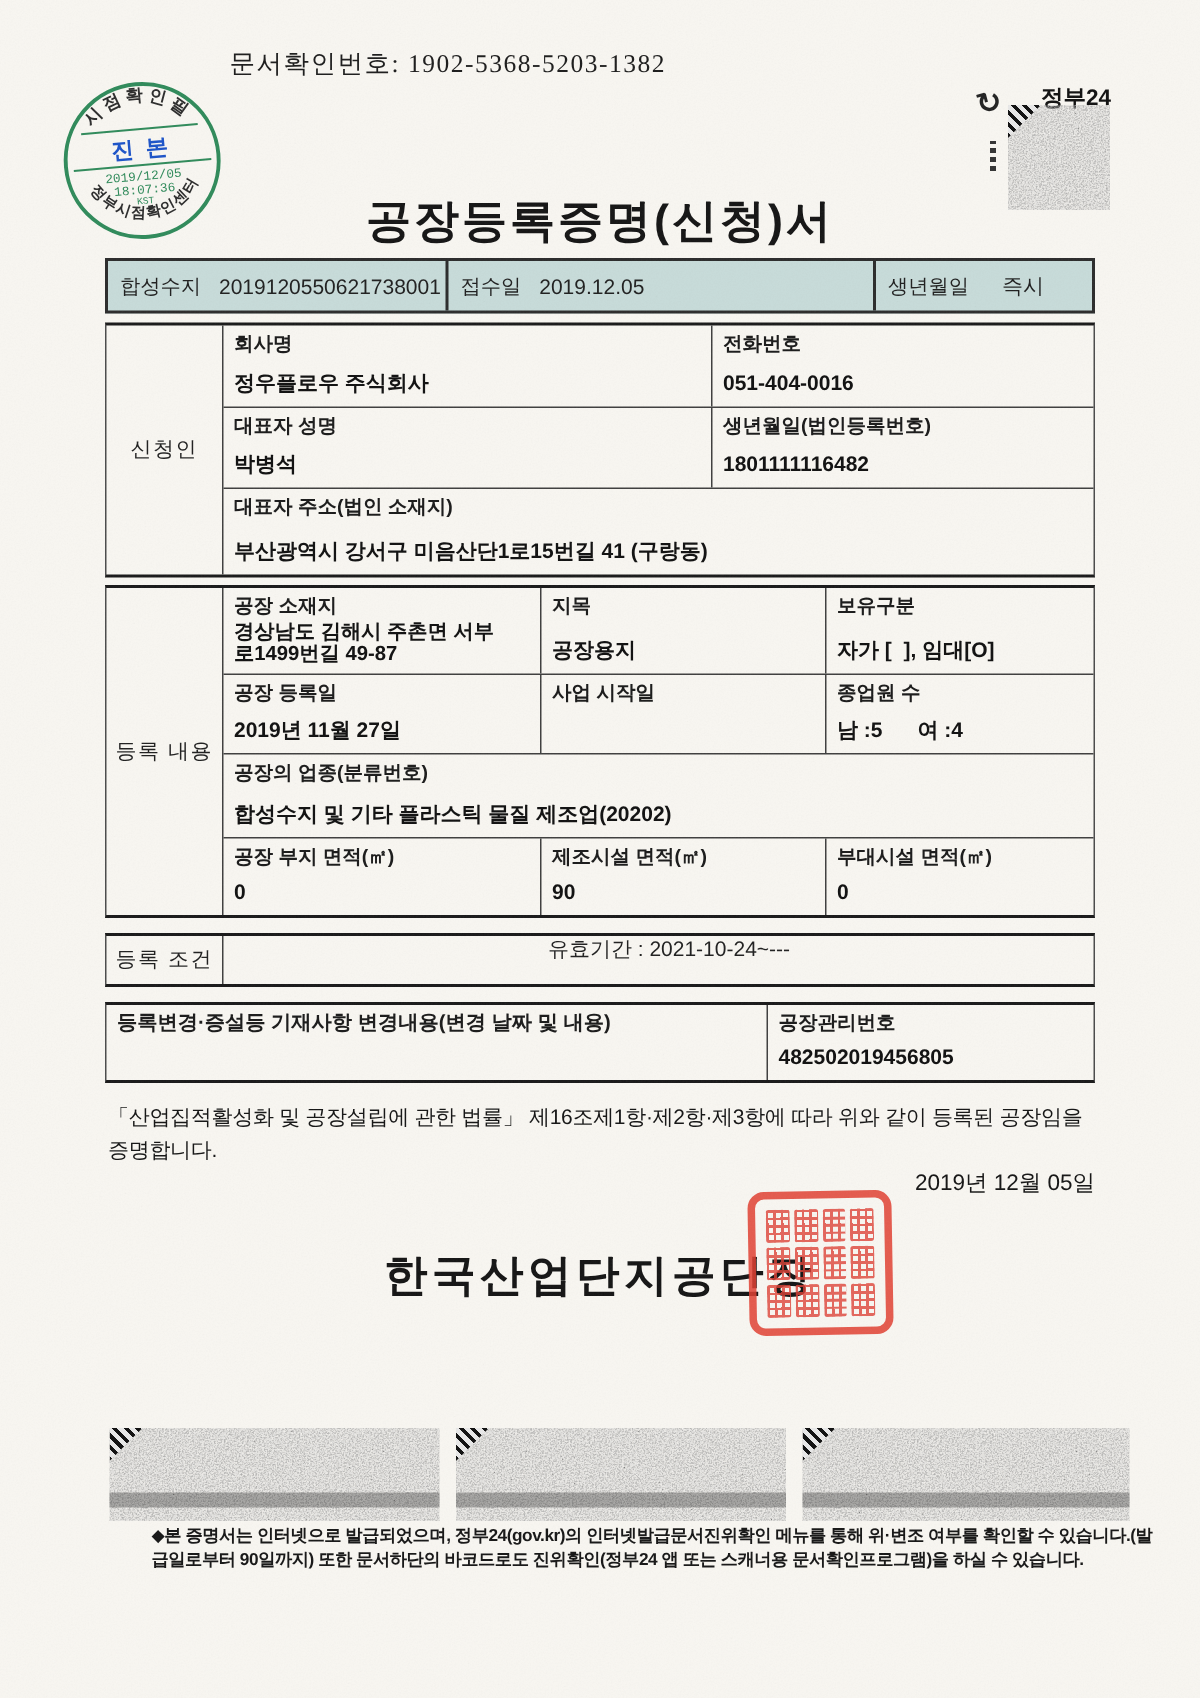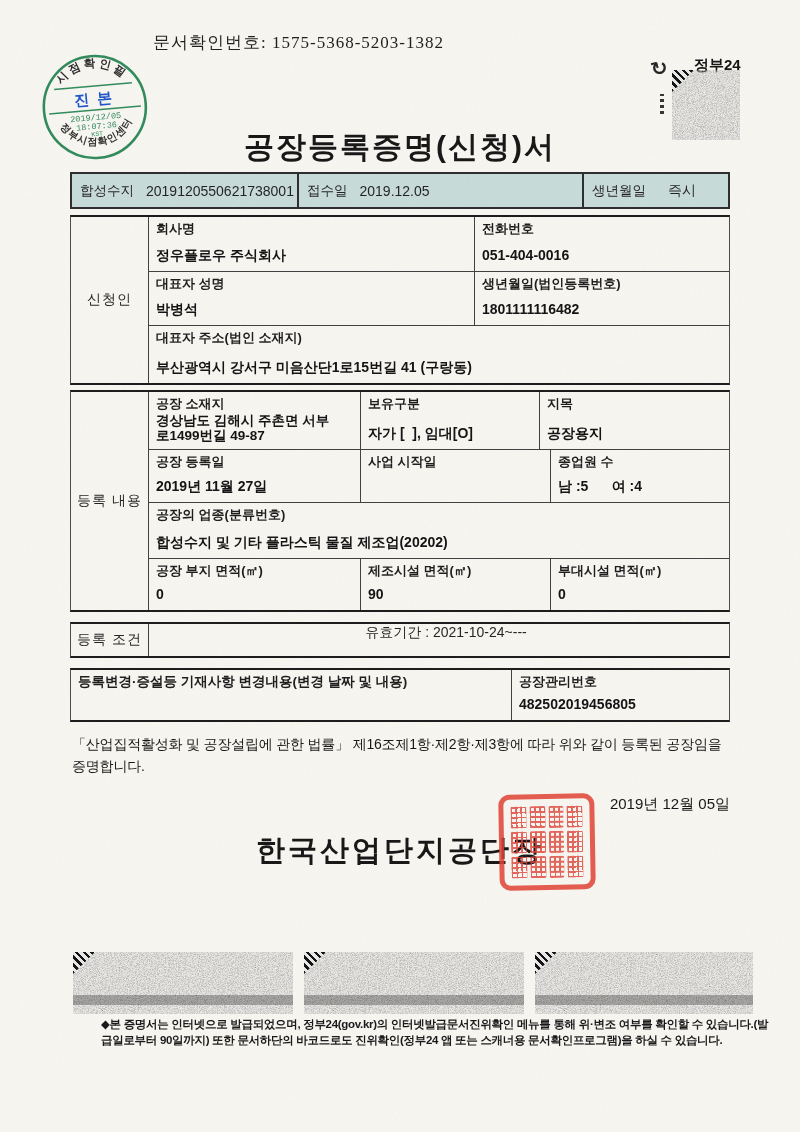--- a/index.html
+++ b/index.html
@@ -43,21 +43,21 @@
   .cell { display:flex; flex-direction:column; padding:3px 6px 4px 7px;font-weight:bold; }
   .cell + .cell { border-left:1px solid #3e3e3e; }
   .lbl { font-size:13px; color:#1a1a1a; }
   .val { font-size:14px; color:#101010; margin:auto 0 4px 0; white-space:pre-wrap; line-height:16px; }
 
   .cond-val { font-size:14px; margin-left:14px; align-self:center; white-space:pre-wrap; }
   .cond-body { display:flex; }
 
   .statement { position:absolute; left:72px; top:734px; width:658px; font-size:14px;
                line-height:21.5px; letter-spacing:-0.2px; color:#141414; }
-  .issue-date { position:absolute; right:70px; top:779px; font-size:15px; color:#141414;margin-top:16px; }
+  .issue-date { position:absolute; right:70px; top:779px; font-size:15px; color:#141414; }
 
   .issuer { position:absolute; left:0; top:831px; width:100%; text-align:center;
             font-size:29px; font-weight:bold; letter-spacing:3px; color:#141414; }
   .red-seal { position:absolute; left:499px; top:794px; width:96px; height:96px;
               border:5px solid rgba(224,62,48,.85); border-radius:11px; padding:7px;
               transform:rotate(-1deg); display:grid; grid-template-columns:repeat(4,1fr);
               grid-template-rows:repeat(3,1fr); gap:3px; }
   .seal-cell { border-radius:2px; opacity:.8;
      background:repeating-linear-gradient(0deg,#de4136 0 1.8px,transparent 1.8px 5px),
                 repeating-linear-gradient(90deg,#de4136 0 1.8px,transparent 1.8px 5px); }
@@ -84,21 +84,21 @@
     <feComponentTransfer>
       <feFuncR type="discrete" tableValues="0.12 0.38 0.62 0.88"></feFuncR>
       <feFuncG type="discrete" tableValues="0.12 0.38 0.62 0.88"></feFuncG>
       <feFuncB type="discrete" tableValues="0.12 0.38 0.62 0.88"></feFuncB>
     </feComponentTransfer>
   </filter>
 </svg>
 
 <div class="sheet">
 
-  <div class="verify-no">문서확인번호: 1575-5368-5203-1382</div>
+  <div class="verify-no">문서확인번호: 1902-5368-5203-1382</div>
 
   <div class="stamp">
     <svg width="110" height="110" viewBox="0 0 110 110">
       <circle cx="55" cy="55" r="51" fill="none" stroke="#2f8a5a" stroke-width="2.6"></circle>
       <defs>
         <path id="arcT" d="M 14,56 A 41,41 0 0 1 96,56"></path>
         <path id="arcB" d="M 15,61 A 41,41 0 0 0 95,61"></path>
       </defs>
       <text font-size="11.5" font-weight="bold" fill="#2c2c2c" letter-spacing="3">
         <textPath href="#arcT" startOffset="50%" text-anchor="middle">시점확인필</textPath>
@@ -176,27 +176,27 @@
 
   <div class="sec" style="top:390px;height:222px">
     <div class="sec-label">등록 내용</div>
     <div class="sec-body">
       <div class="trow" style="height:57px">
         <div class="cell" style="width:211px">
           <span class="lbl">공장 소재지</span>
           <span class="val" style="font-size:13.5px;line-height:15px;margin-bottom:3px">경상남도 김해시 주촌면 서부
 로1499번길 49-87</span>
         </div>
-        <div class="cell" style="flex:1">
-          <span class="lbl">보유구분</span>
-          <span class="val">자가 [  ], 임대[O]</span>
-        </div>
         <div class="cell" style="width:190px">
           <span class="lbl">지목</span>
           <span class="val">공장용지</span>
+        </div>
+        <div class="cell" style="flex:1">
+          <span class="lbl">보유구분</span>
+          <span class="val">자가 [  ], 임대[O]</span>
         </div>
       </div>
       <div class="trow" style="height:53px">
         <div class="cell" style="width:211px">
           <span class="lbl">공장 등록일</span>
           <span class="val">2019년 11월 27일</span>
         </div>
         <div class="cell" style="width:190px">
           <span class="lbl">사업 시작일</span>
           <span class="val"></span>

